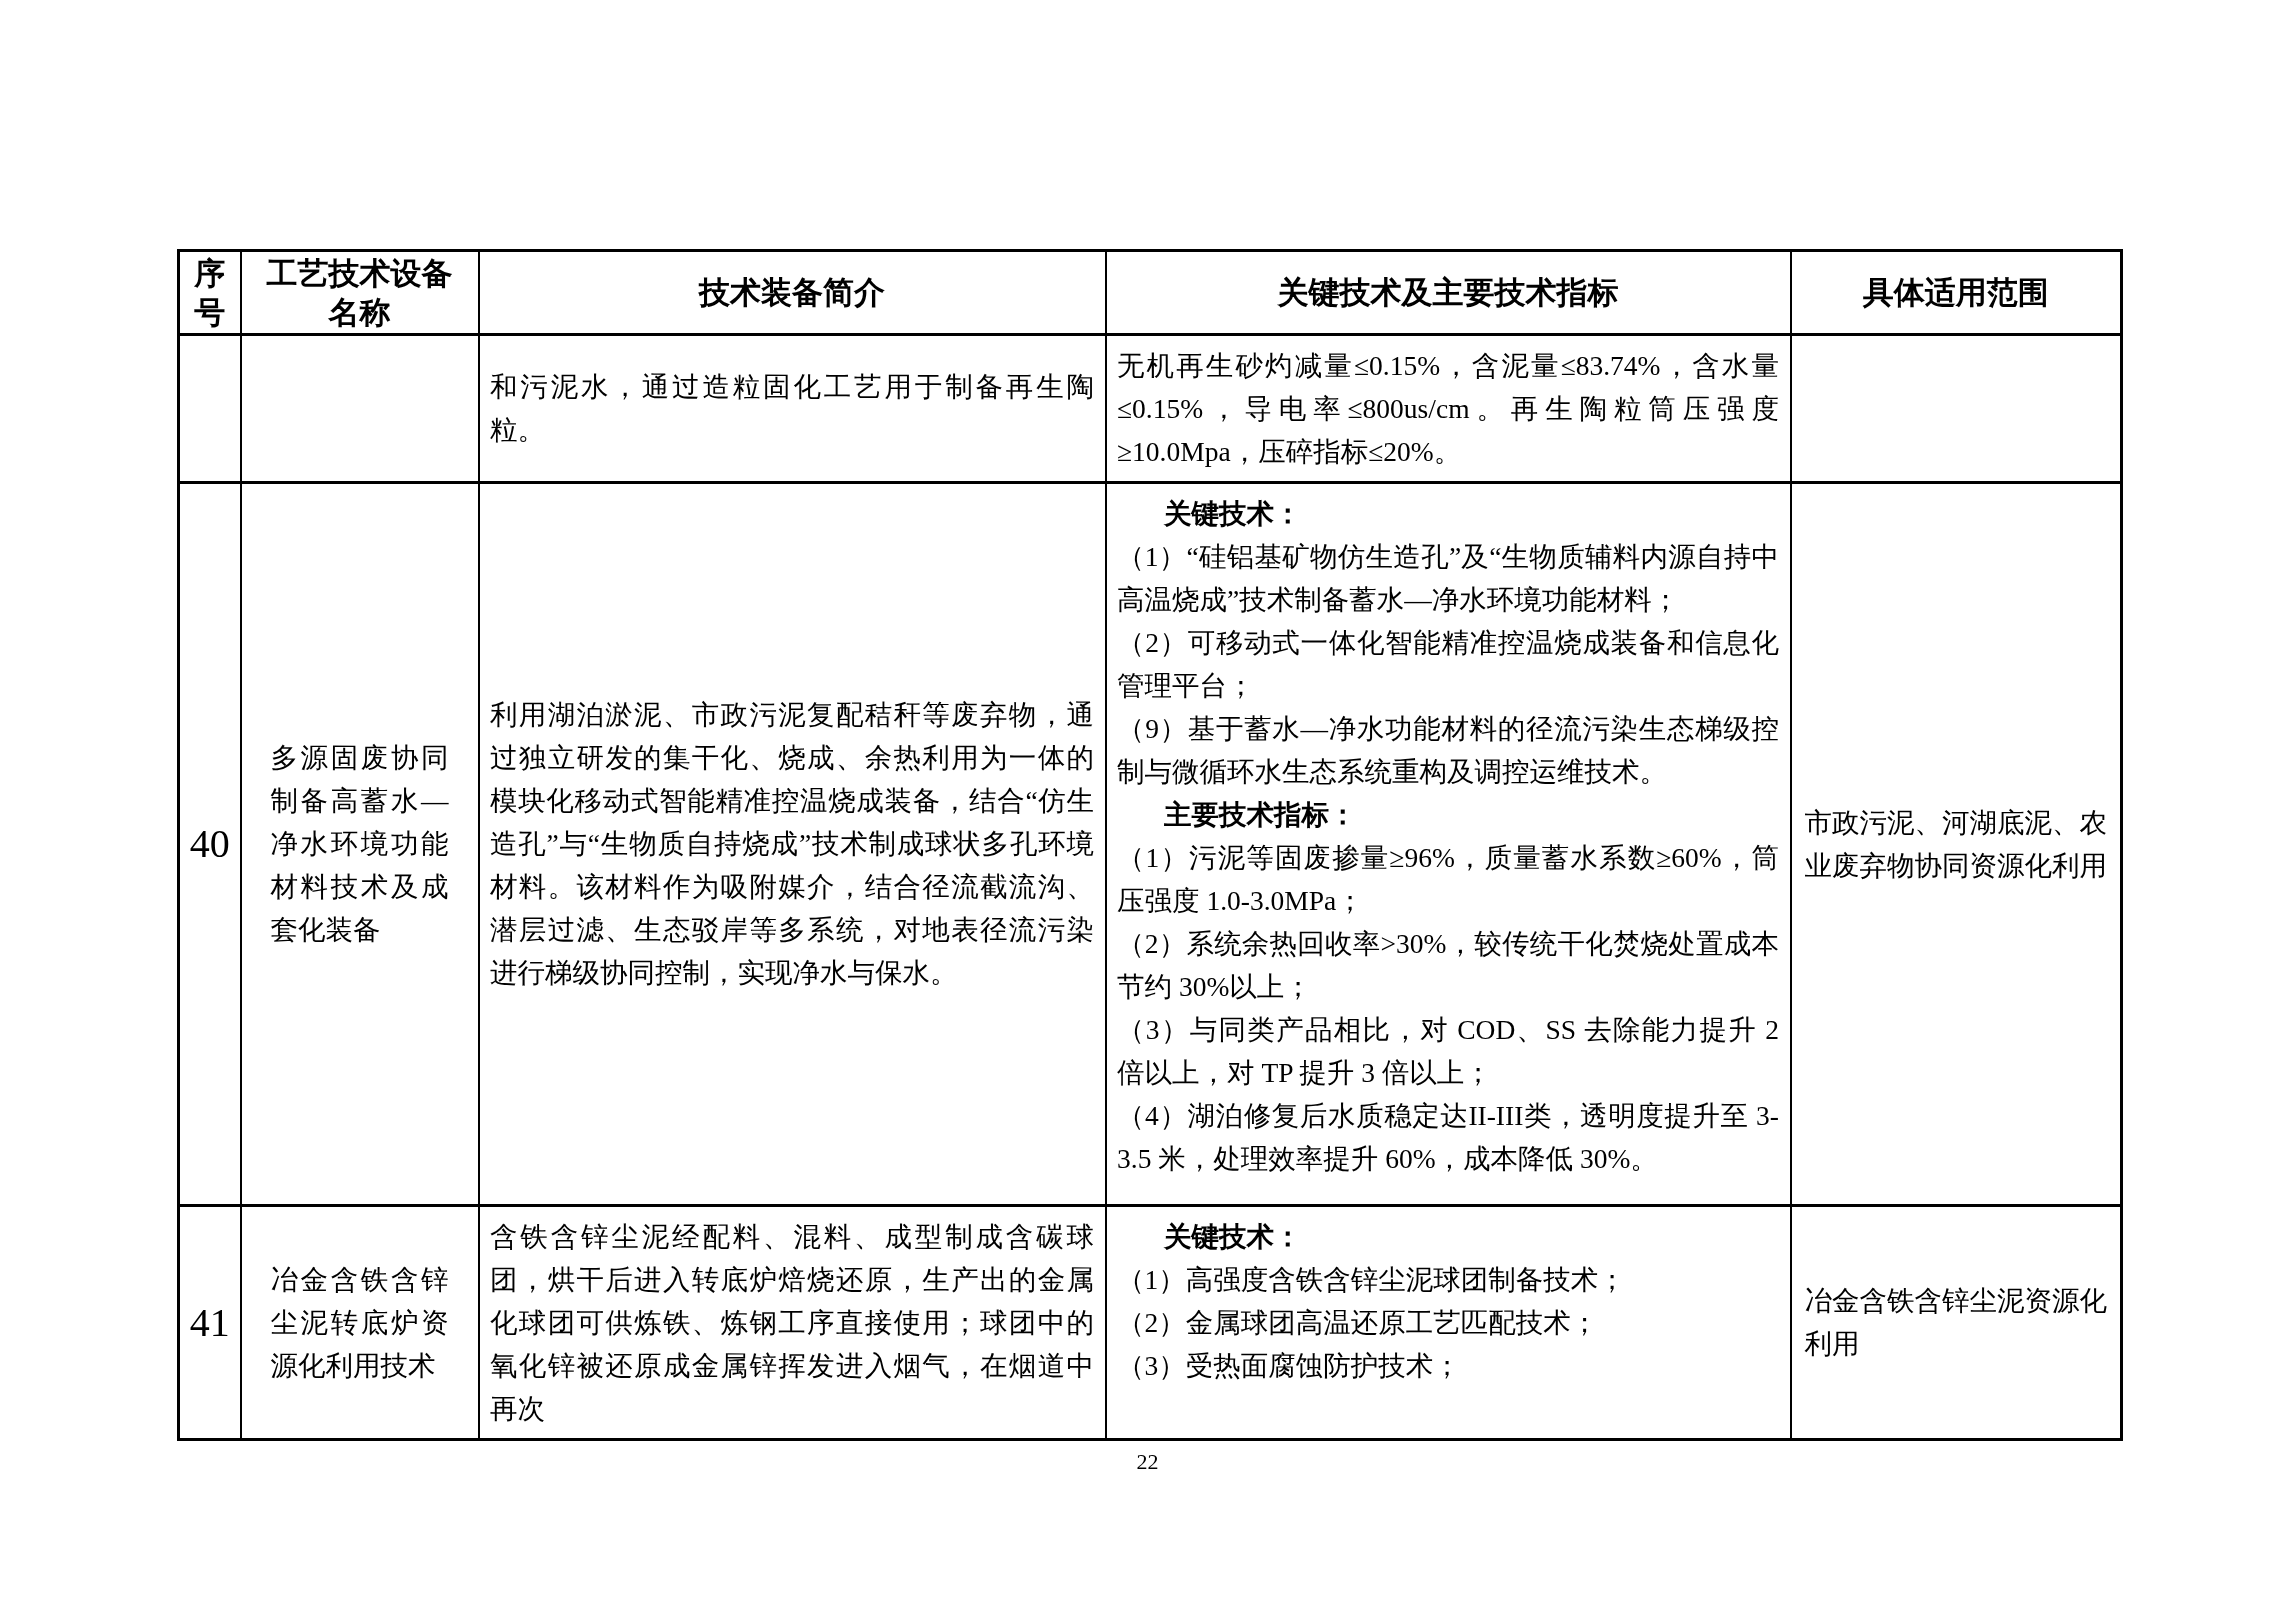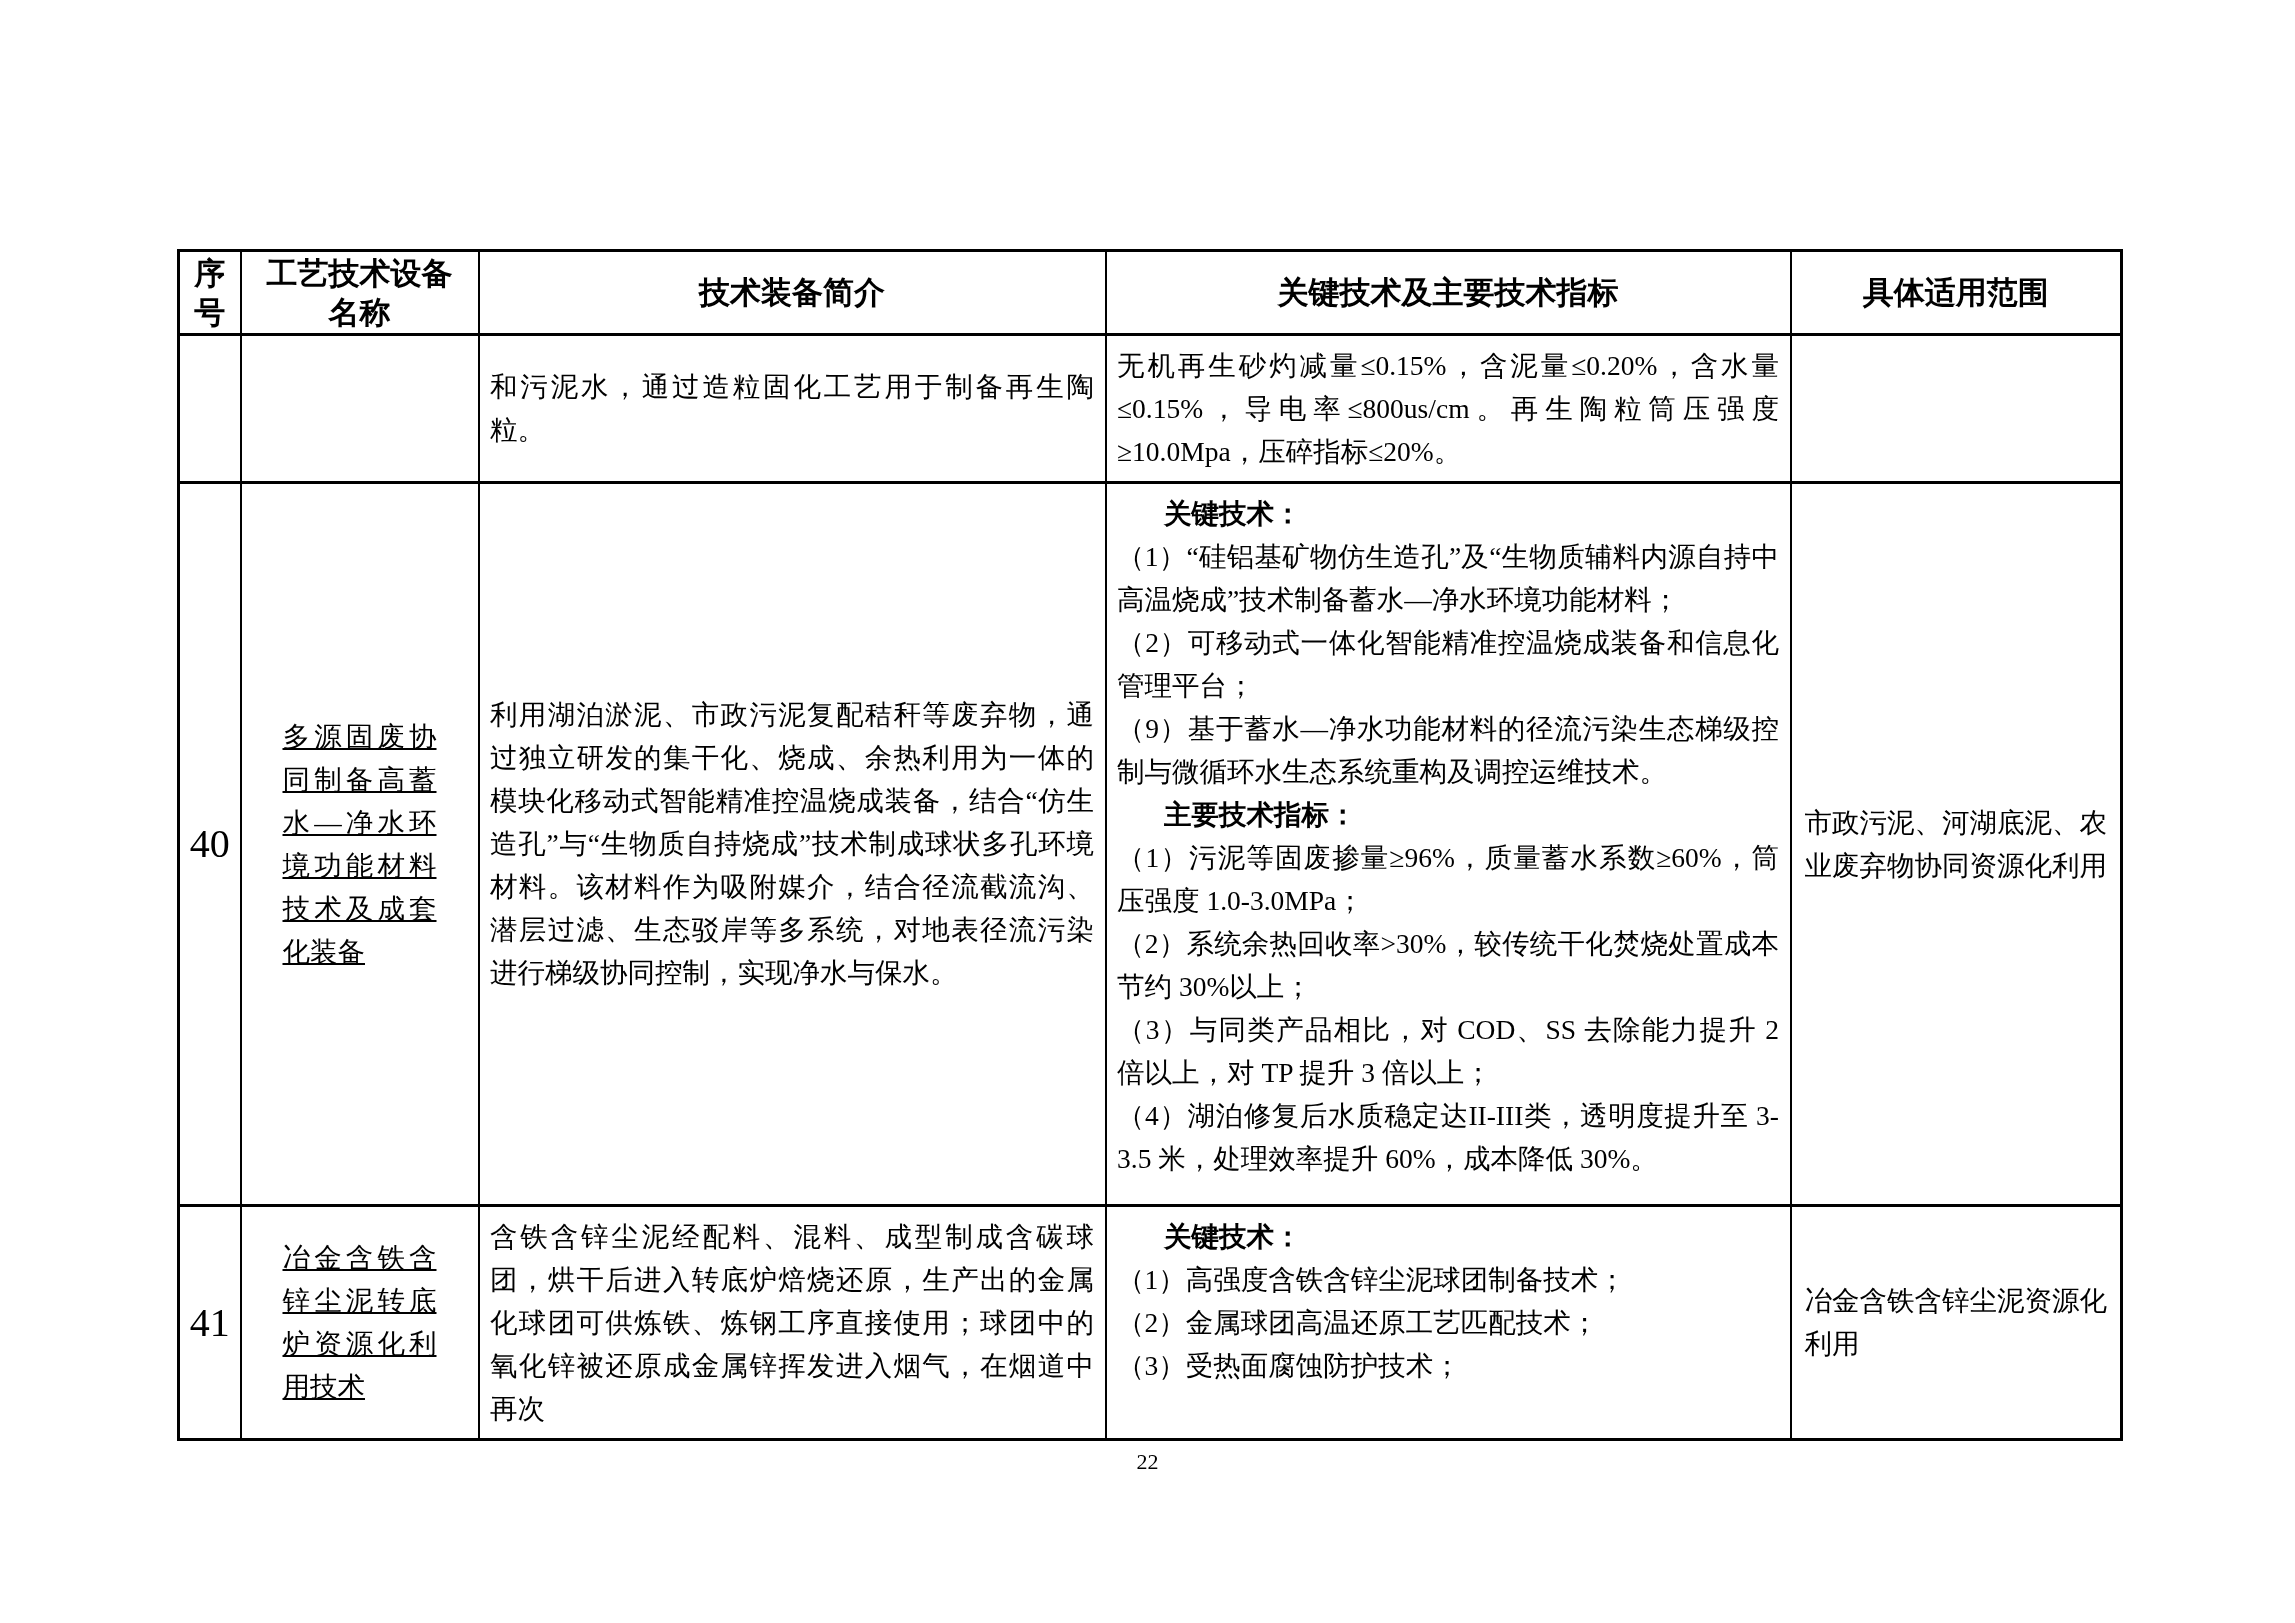--- a/index.html
+++ b/index.html
@@ -54,24 +54,23 @@
   td {
     font-size: 27.5px;
     line-height: 43px;
     vertical-align: middle;
   }
   td.seq-cell {
     text-align: center;
     font-size: 40px;
   }
   td.name-cell {
-    padding: 0 41px;
+    padding: 0 29px;
     text-align: justify;
     text-justify: inter-ideograph;
-    text-decoration: underline;
   }
   td.intro-cell {
     padding: 7.9px 10.5px;
     text-align: justify;
     text-justify: inter-ideograph;
     vertical-align: middle;
   }
   td.tech-cell {
     padding: 7.9px 10.5px;
     text-align: justify;
@@ -125,21 +124,21 @@
         <th>关键技术及主要技术指标</th>
         <th>具体适用范围</th>
       </tr>
     </thead>
     <tbody id="table-body">
         <tr>
     <td class="seq-cell"></td>
     <td class="name-cell"></td>
     <td class="intro-cell">和污泥水，通过造粒固化工艺用于制备再生陶粒。</td>
     <td class="tech-cell">
-            <div class="para">无机再生砂灼减量≤0.15%，含泥量≤0.20%，含水量≤0.15%，导电率≤800us/cm。再生陶粒筒压强度≥10.0Mpa，压碎指标≤20%。</div>
+            <div class="para">无机再生砂灼减量≤0.15%，含泥量≤83.74%，含水量≤0.15%，导电率≤800us/cm。再生陶粒筒压强度≥10.0Mpa，压碎指标≤20%。</div>
           </td>
     <td class="scope-cell"></td>
   </tr>
         <tr>
     <td class="seq-cell">40</td>
     <td class="name-cell">多源固废协同制备高蓄水—净水环境功能材料技术及成套化装备</td>
     <td class="intro-cell">利用湖泊淤泥、市政污泥复配秸秆等废弃物，通过独立研发的集干化、烧成、余热利用为一体的模块化移动式智能精准控温烧成装备，结合“仿生造孔”与“生物质自持烧成”技术制成球状多孔环境材料。该材料作为吸附媒介，结合径流截流沟、潜层过滤、生态驳岸等多系统，对地表径流污染进行梯级协同控制，实现净水与保水。</td>
     <td class="tech-cell">
             <div class="para bold">关键技术：</div>
             <div class="para">（1）“硅铝基矿物仿生造孔”及“生物质辅料内源自持中高温烧成”技术制备蓄水—净水环境功能材料；</div>

